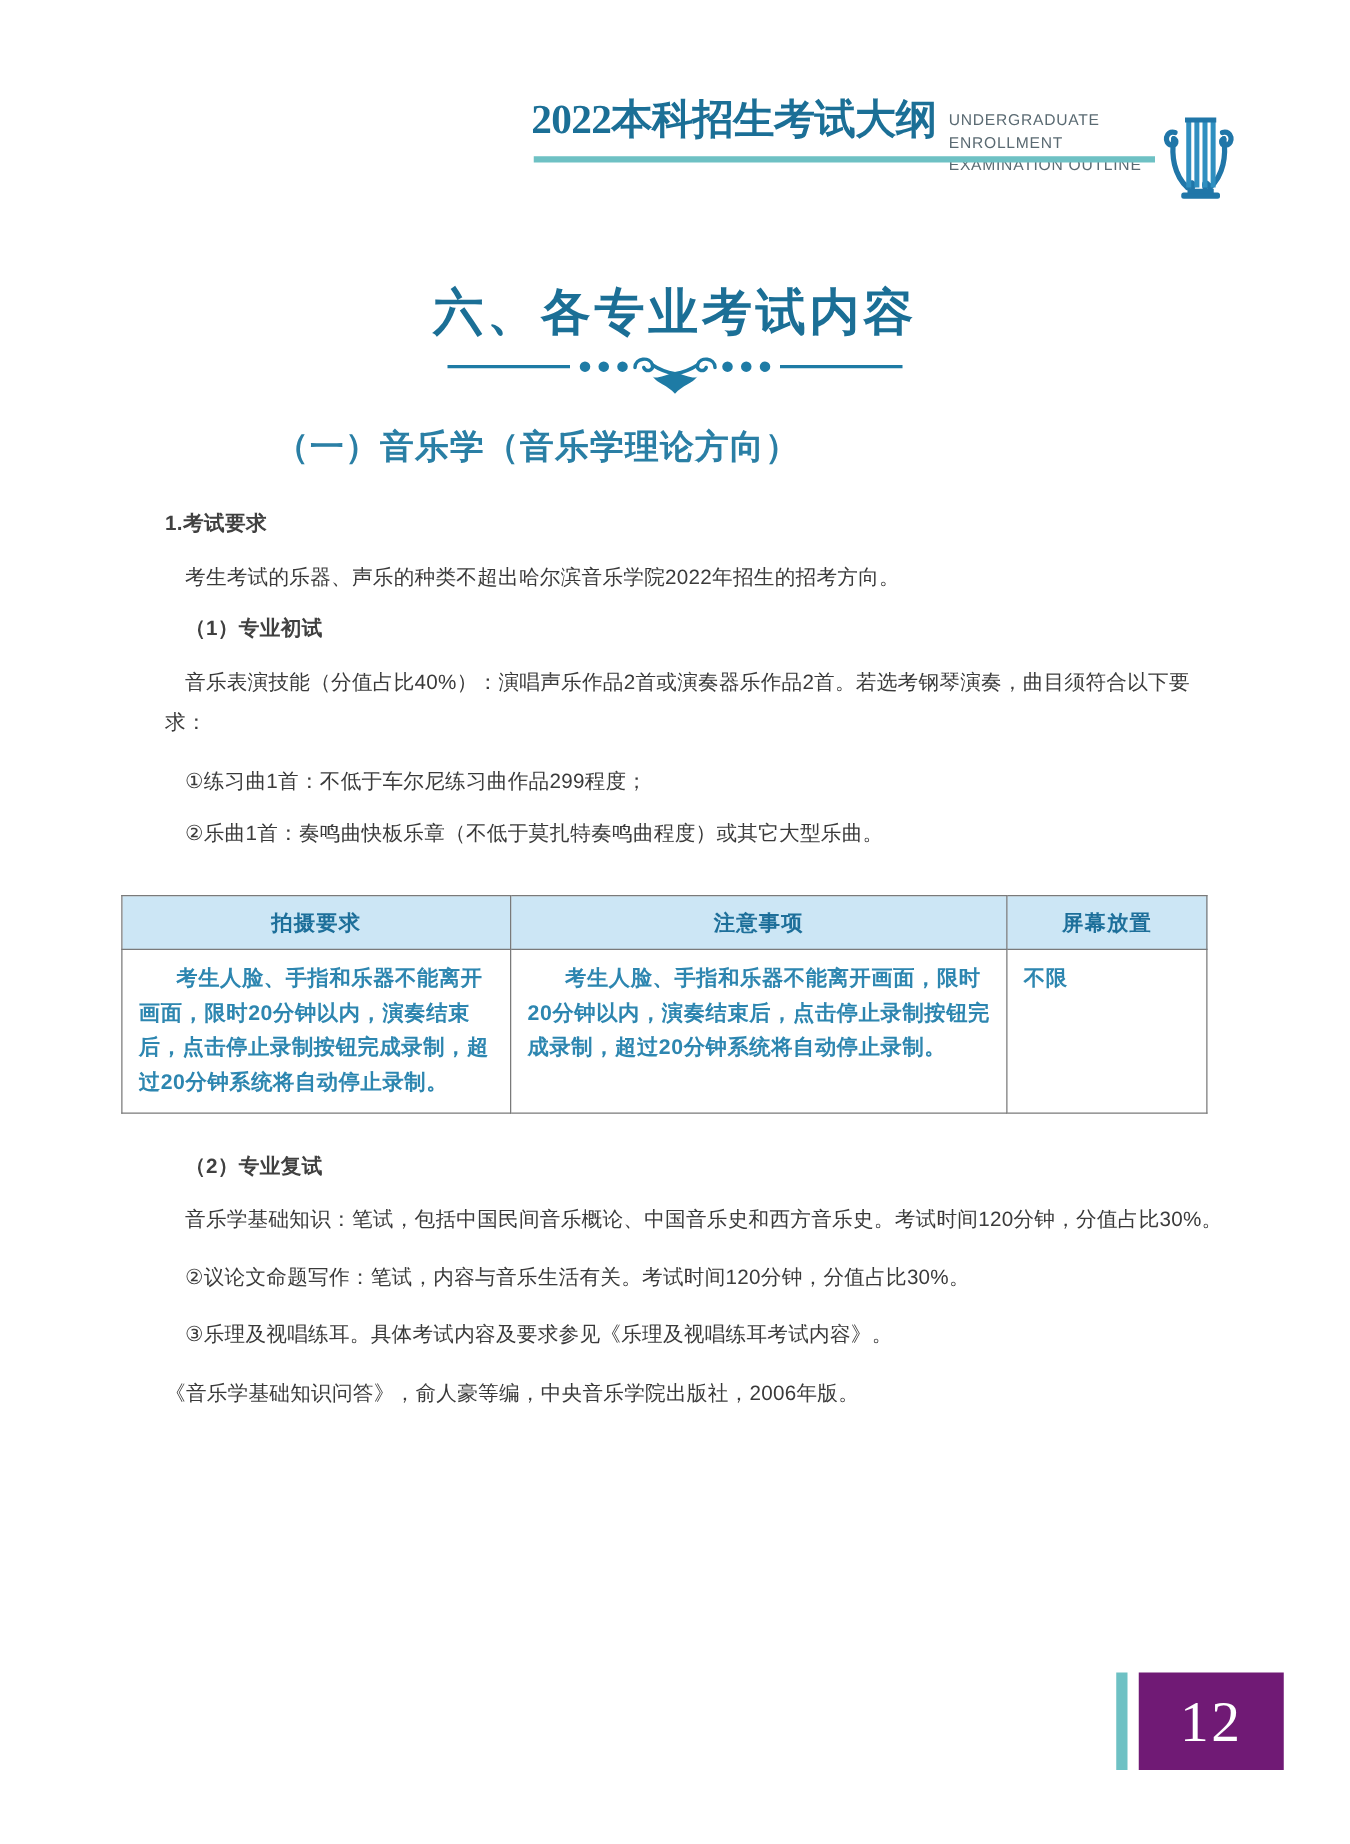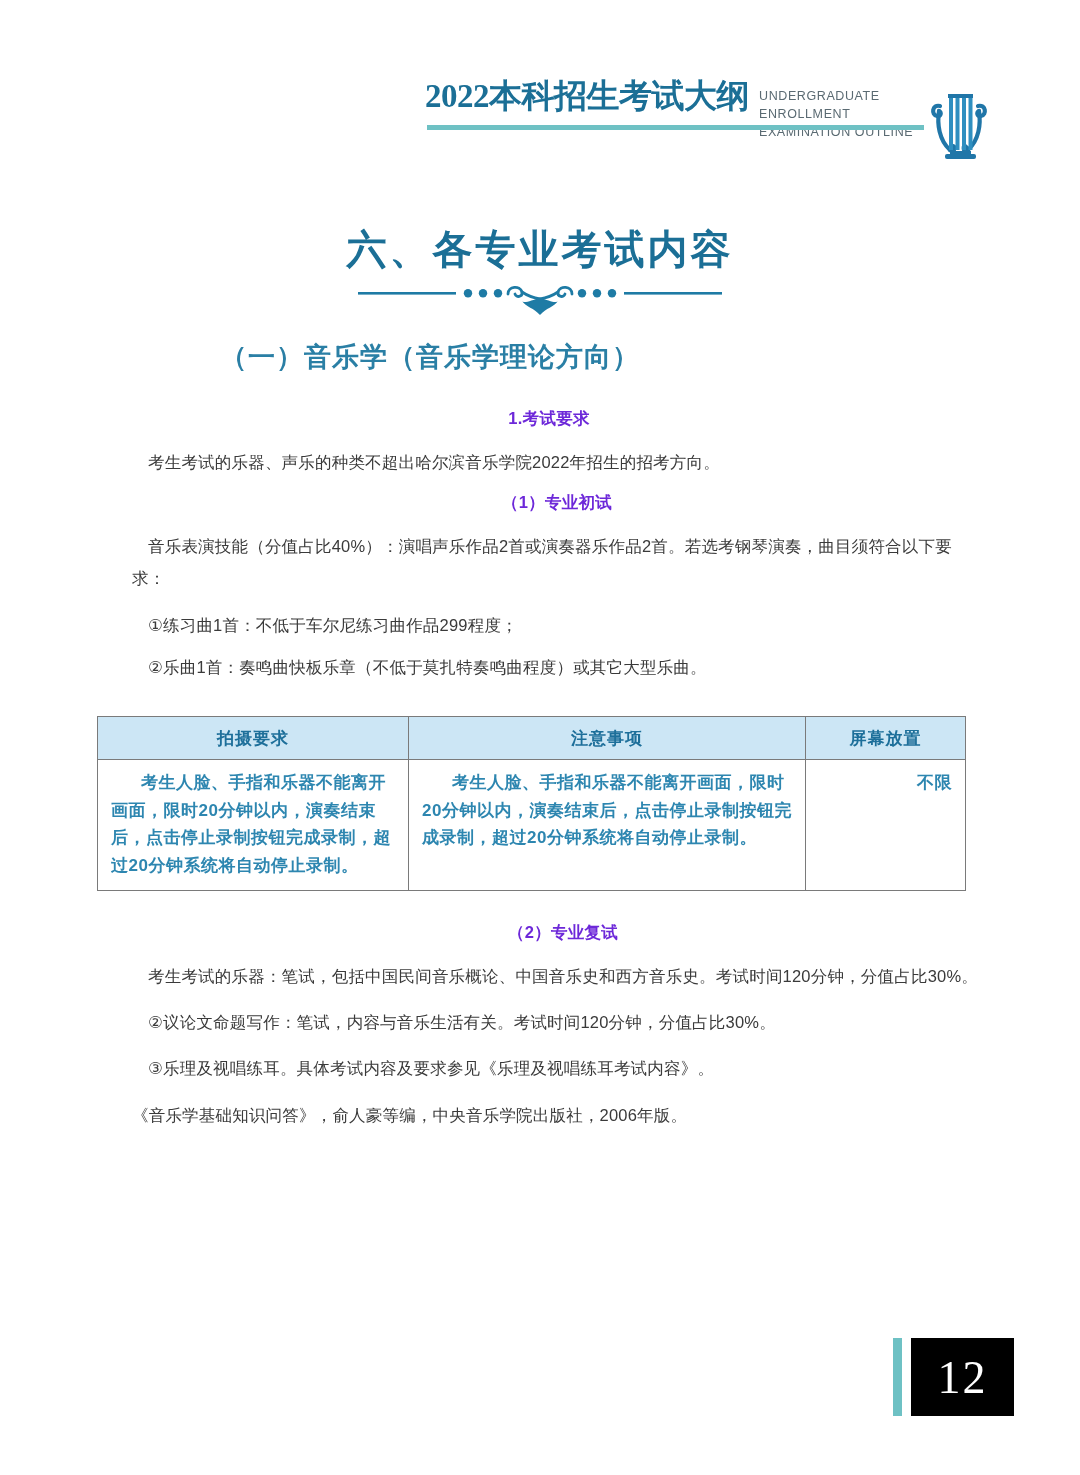--- a/index.html
+++ b/index.html
@@ -103,26 +103,25 @@
   }
 
   
   .content {
     position: absolute;
     left: 132px;
     top: 408px;
     width: 834px;
   }
   .h-blue {
-    color: #6d28d9;
+    color: #404040;
     font-size: 16.5px;
     font-weight: bold;
     margin: 0 0 16px 0;
     letter-spacing: 0.3px;
-    text-align: center;
   }
   .h-blue.ind1 { padding-left: 16px; }
   .para {
     color: #3a3a3a;
     font-size: 16.5px;
     line-height: 1.95;
     margin: 0 0 14px 0;
     letter-spacing: 0.2px;
   }
   .para.ind { text-indent: 16px; }
@@ -158,21 +157,21 @@
     font-size: 17px;
     font-weight: bold;
     line-height: 1.62;
     padding: 9px 13px 11px 13px;
     vertical-align: top;
     letter-spacing: 0.5px;
   }
   td.cell-a { text-indent: 30px; }
   td.cell-b { text-indent: 30px; }
   td.cell-c {
-    text-align: right;
+    text-align: left;
     vertical-align: middle;
     text-indent: 0;
   }
 
   
   .content2 {
     position: absolute;
     left: 132px;
     top: 922px;
     width: 846px;
@@ -191,23 +190,23 @@
     left: 0;
     top: 0;
     width: 9px;
     height: 78px;
     background: #6ec1c4;
   }
   .pagenum .block {
     position: absolute;
     left: 18px;
     top: 0;
-    width: 103px;
+    width: 116px;
     height: 78px;
-    background: #000000;
+    background: #701a75;
     color: #ffffff;
     font-family: "Liberation Serif", "DejaVu Serif", serif;
     font-size: 46px;
     display: flex;
     align-items: center;
     justify-content: center;
     letter-spacing: 2px;
   }
 </style>
 </head>
@@ -298,21 +297,21 @@
         <td class="cell-a">考生人脸、手指和乐器不能离开画面，限时20分钟以内，演奏结束后，点击停止录制按钮完成录制，超过20分钟系统将自动停止录制。</td>
         <td class="cell-b">考生人脸、手指和乐器不能离开画面，限时20分钟以内，演奏结束后，点击停止录制按钮完成录制，超过20分钟系统将自动停止录制。</td>
         <td class="cell-c">不限</td>
       </tr>
     </tbody>
   </table>
 </div>
 
 <div class="content2">
   <p class="h-blue ind1">（2）专业复试</p>
-  <p class="para ind">考生考试的乐器：笔试，包括中国民间音乐概论、中国音乐史和西方音乐史。考试时间120分钟，分值占比30%。</p>
+  <p class="para ind">音乐学基础知识：笔试，包括中国民间音乐概论、中国音乐史和西方音乐史。考试时间120分钟，分值占比30%。</p>
   <p class="para ind">②议论文命题写作：笔试，内容与音乐生活有关。考试时间120分钟，分值占比30%。</p>
   <p class="para ind">③乐理及视唱练耳。具体考试内容及要求参见《乐理及视唱练耳考试内容》。</p>
   <p class="para">《音乐学基础知识问答》，俞人豪等编，中央音乐学院出版社，2006年版。</p>
 </div>
 
 <div class="pagenum">
   <div class="bar"></div>
   <div class="block">12</div>
 </div>
 

